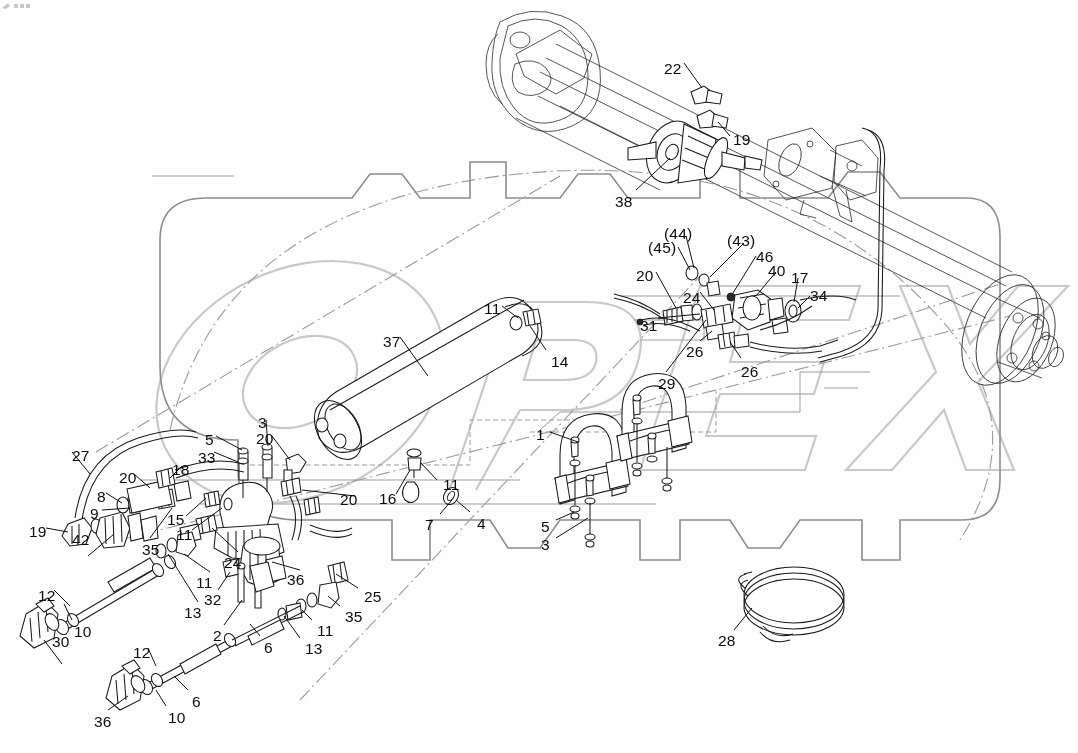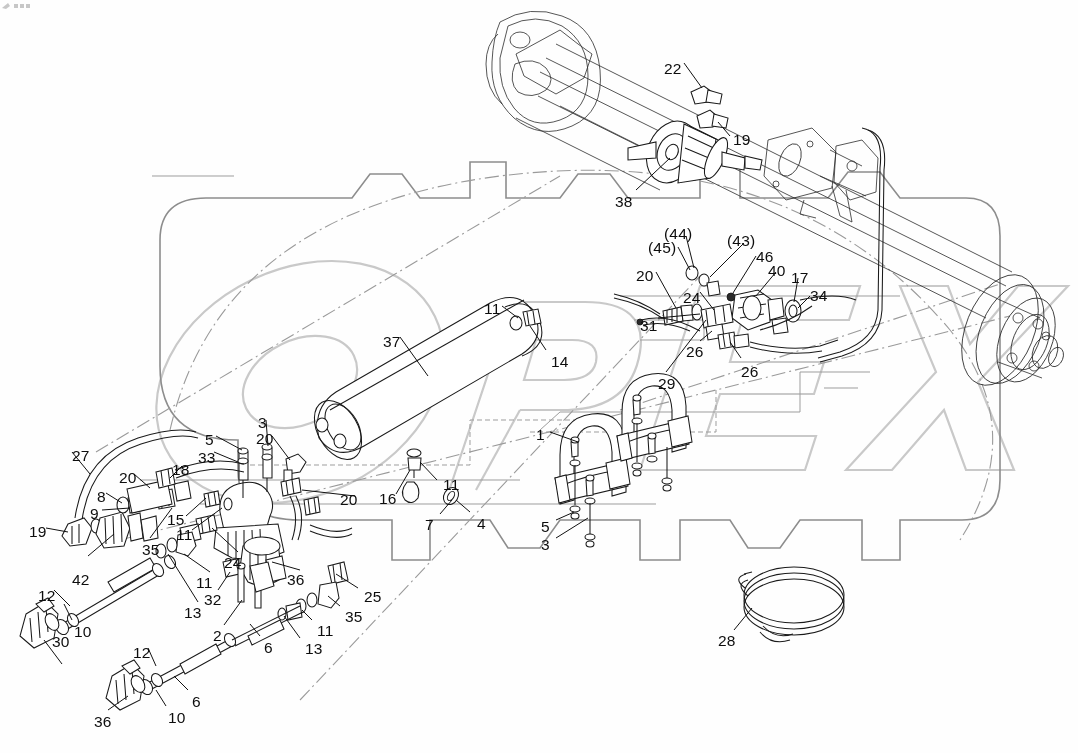--- a/index.html
+++ b/index.html
@@ -470,21 +470,21 @@
   <div class="callout" style="left:72px;top:448px">27</div>
   <div class="callout" style="left:172px;top:462px">18</div>
   <div class="callout" style="left:119px;top:470px">20</div>
   <div class="callout" style="left:97px;top:489px">8</div>
   <div class="callout" style="left:90px;top:506px">9</div>
   <div class="callout" style="left:167px;top:512px">15</div>
   <div class="callout" style="left:340px;top:492px">20</div>
   <div class="callout" style="left:176px;top:527px">11</div>
   <div class="callout" style="left:29px;top:524px">19</div>
   <div class="callout" style="left:142px;top:542px">35</div>
-  <div class="callout" style="left:72px;top:572px">42</div>
+  <div class="callout" style="left:72px;top:532px">42</div>
   <div class="callout" style="left:379px;top:491px">16</div>
   <div class="callout" style="left:443px;top:477px">11</div>
   <div class="callout" style="left:425px;top:517px">7</div>
   <div class="callout" style="left:477px;top:516px">4</div>
   <div class="callout" style="left:541px;top:519px">5</div>
   <div class="callout" style="left:541px;top:537px">3</div>
   <div class="callout" style="left:224px;top:555px">24</div>
   <div class="callout" style="left:196px;top:575px">11</div>
   <div class="callout" style="left:287px;top:572px">36</div>
   <div class="callout" style="left:204px;top:592px">32</div>

